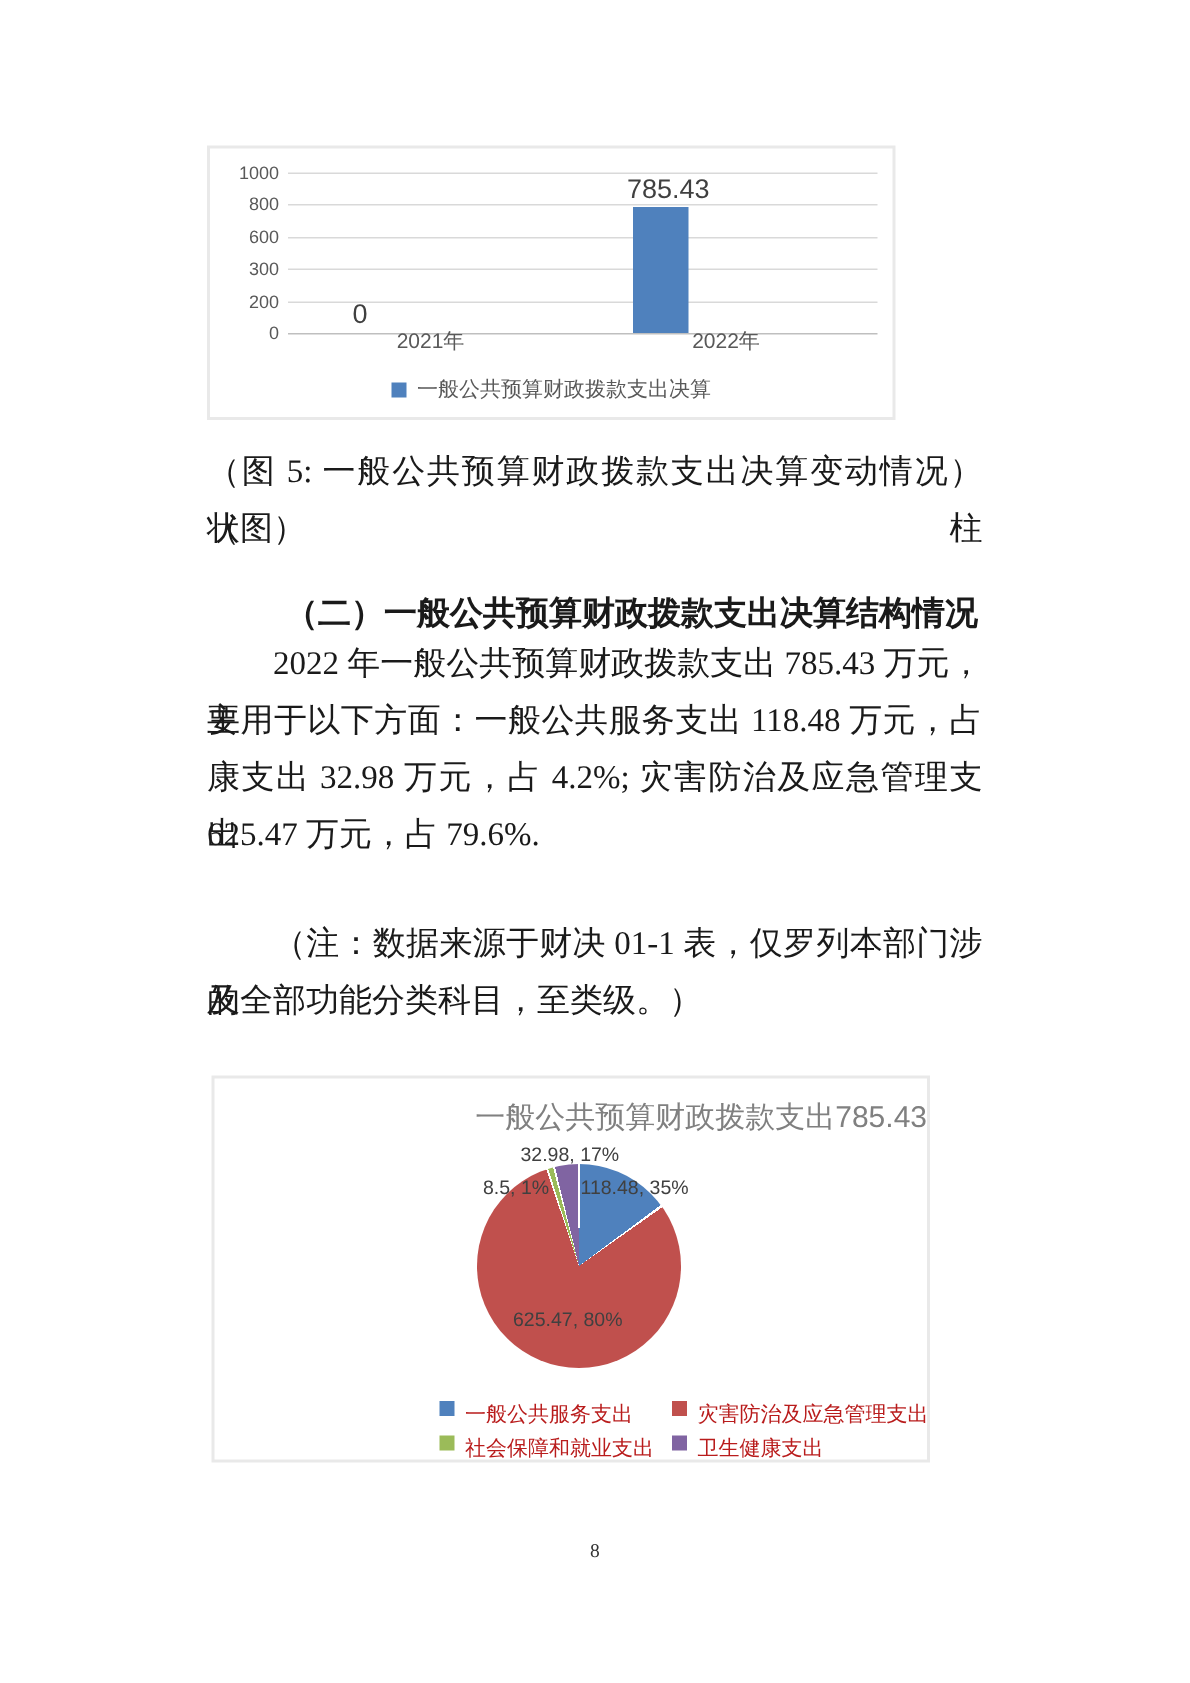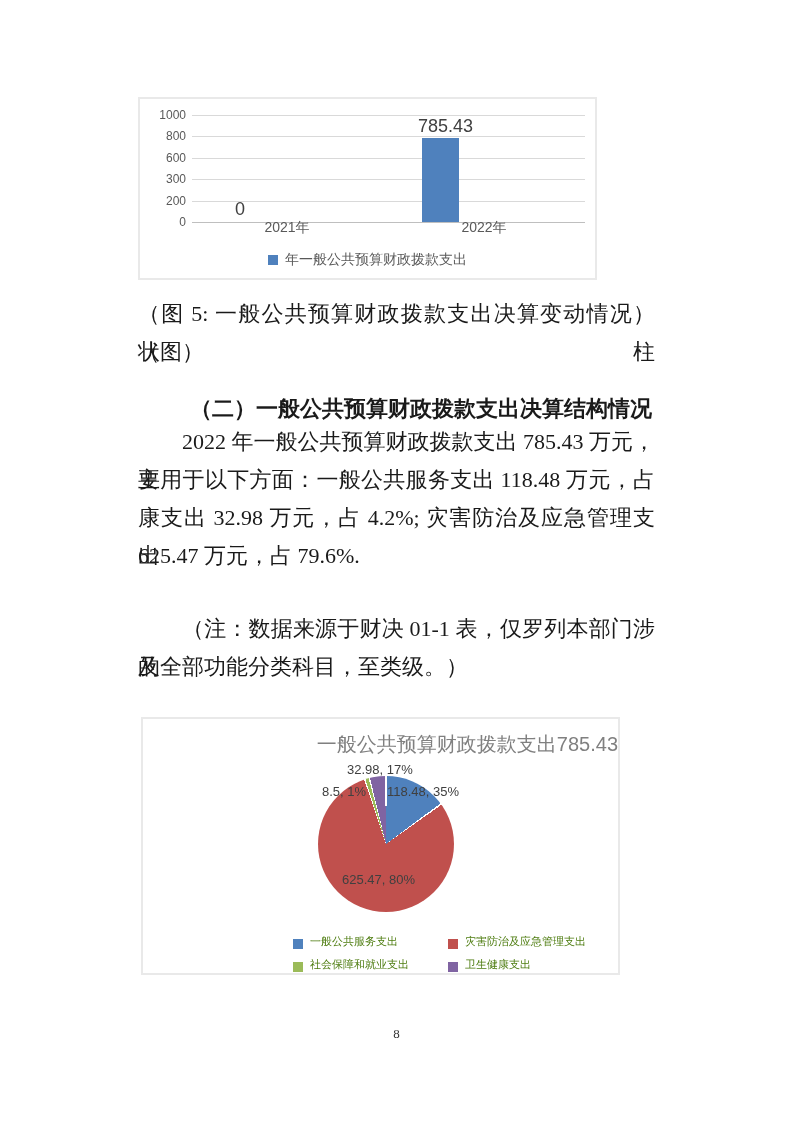--- a/index.html
+++ b/index.html
@@ -48,22 +48,22 @@
       #4F81BD 0.75deg 53.25deg,
       #ffffff 53.25deg 54.75deg,
       #C0504D 54.75deg 341.25deg,
       #ffffff 341.25deg 342.4deg,
       #9BBB59 342.4deg 345.2deg,
       #ffffff 345.2deg 346.35deg,
       #8064A2 346.35deg 359.25deg,
       #ffffff 359.25deg 360deg);
   }
   .pie-label{position:absolute;font-size:13px;color:#404040;height:15px;line-height:15px;white-space:nowrap;}
-  .pie-legend-item{position:absolute;display:flex;align-items:flex-end;gap:7px;
-    font-size:11px;color:#4d7c0f;white-space:nowrap;}
+  .pie-legend-item{position:absolute;display:flex;align-items:flex-start;gap:7px;
+    font-size:14px;color:#b91c1c;white-space:nowrap;}
   
   .page-number{position:absolute;left:0;top:1026px;width:100%;text-align:center;
     font-size:13px;color:#333;}
 </style>
 </head>
 <body>
 
 <div class="page">
 
   <div class="bar-chart">
@@ -85,21 +85,21 @@
     <div class="bc-bar" style="top:39px;height:84px"></div>
 
     <div class="bc-datalabel" style="left:93px;top:103px;width:14px;text-align:center">0</div>
     <div class="bc-datalabel" style="left:278px;top:20px;width:45px;text-align:center">785.43</div>
 
     <div class="bc-xlabel" style="left:87px">2021年</div>
     <div class="bc-xlabel" style="left:284px">2022年</div>
 
     <div class="bc-legend">
       <span class="sq sq-blue"></span>
-      <span>年一般公共预算财政拨款支出</span>
+      <span>一般公共预算财政拨款支出决算</span>
     </div>
   </div>
 
   <div class="textblock" style="top:295px">
     <div class="line fill">（图 5: 一般公共预算财政拨款支出决算变动情况）（柱</div>
     <div class="line">状图）</div>
   </div>
 
   <div class="textblock" style="top:390px">
     <div class="line heading">（二）一般公共预算财政拨款支出决算结构情况</div>

